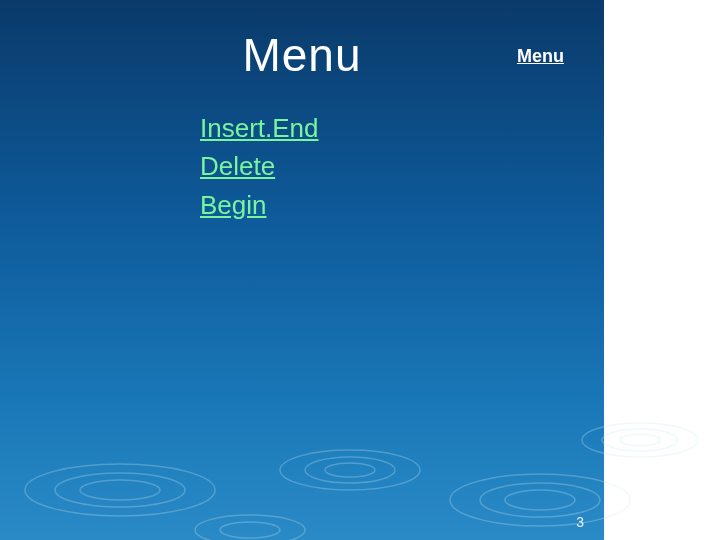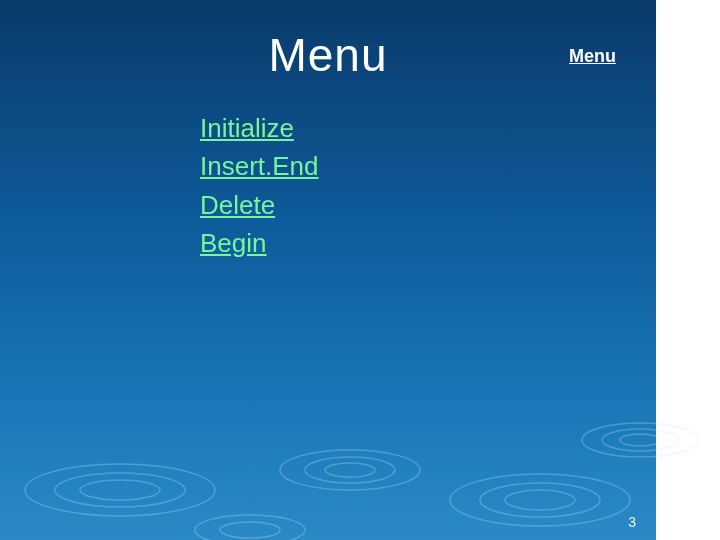--- a/index.html
+++ b/index.html
@@ -5,21 +5,21 @@
   html, body {
     margin: 0;
     padding: 0;
     width: 720px;
     height: 540px;
     overflow: hidden;
     font-family: Arial, Helvetica, sans-serif;
   }
   .slide {
     position: relative;
-    width: 656px;
+    width: 604px;
     height: 540px;
     background: linear-gradient(to bottom, #0a3a6a 0%, #0e5a9a 40%, #1a78b8 75%, #2a8ac6 100%);
     color: #ffffff;
   }
   .title {
     position: absolute;
     top: 28px;
     left: 0;
     width: 100%;
     text-align: center;
@@ -75,21 +75,20 @@
 </head>
 <body>
 
 <div class="slide">
 
   <div class="title">Menu</div>
 
   <a class="top-link" href="#">Menu</a>
 
   <div class="menu-list">
-    <a href="#">Initialize</a>
     <a href="#">Insert.End</a>
     <a href="#">Delete</a>
     <a href="#">Begin</a>
   </div>
 
   <svg class="ripples" viewBox="0 0 720 200">
     <g>
       <ellipse cx="120" cy="150" rx="40" ry="10"></ellipse>
       <ellipse cx="120" cy="150" rx="65" ry="17"></ellipse>
       <ellipse cx="120" cy="150" rx="95" ry="26"></ellipse>

